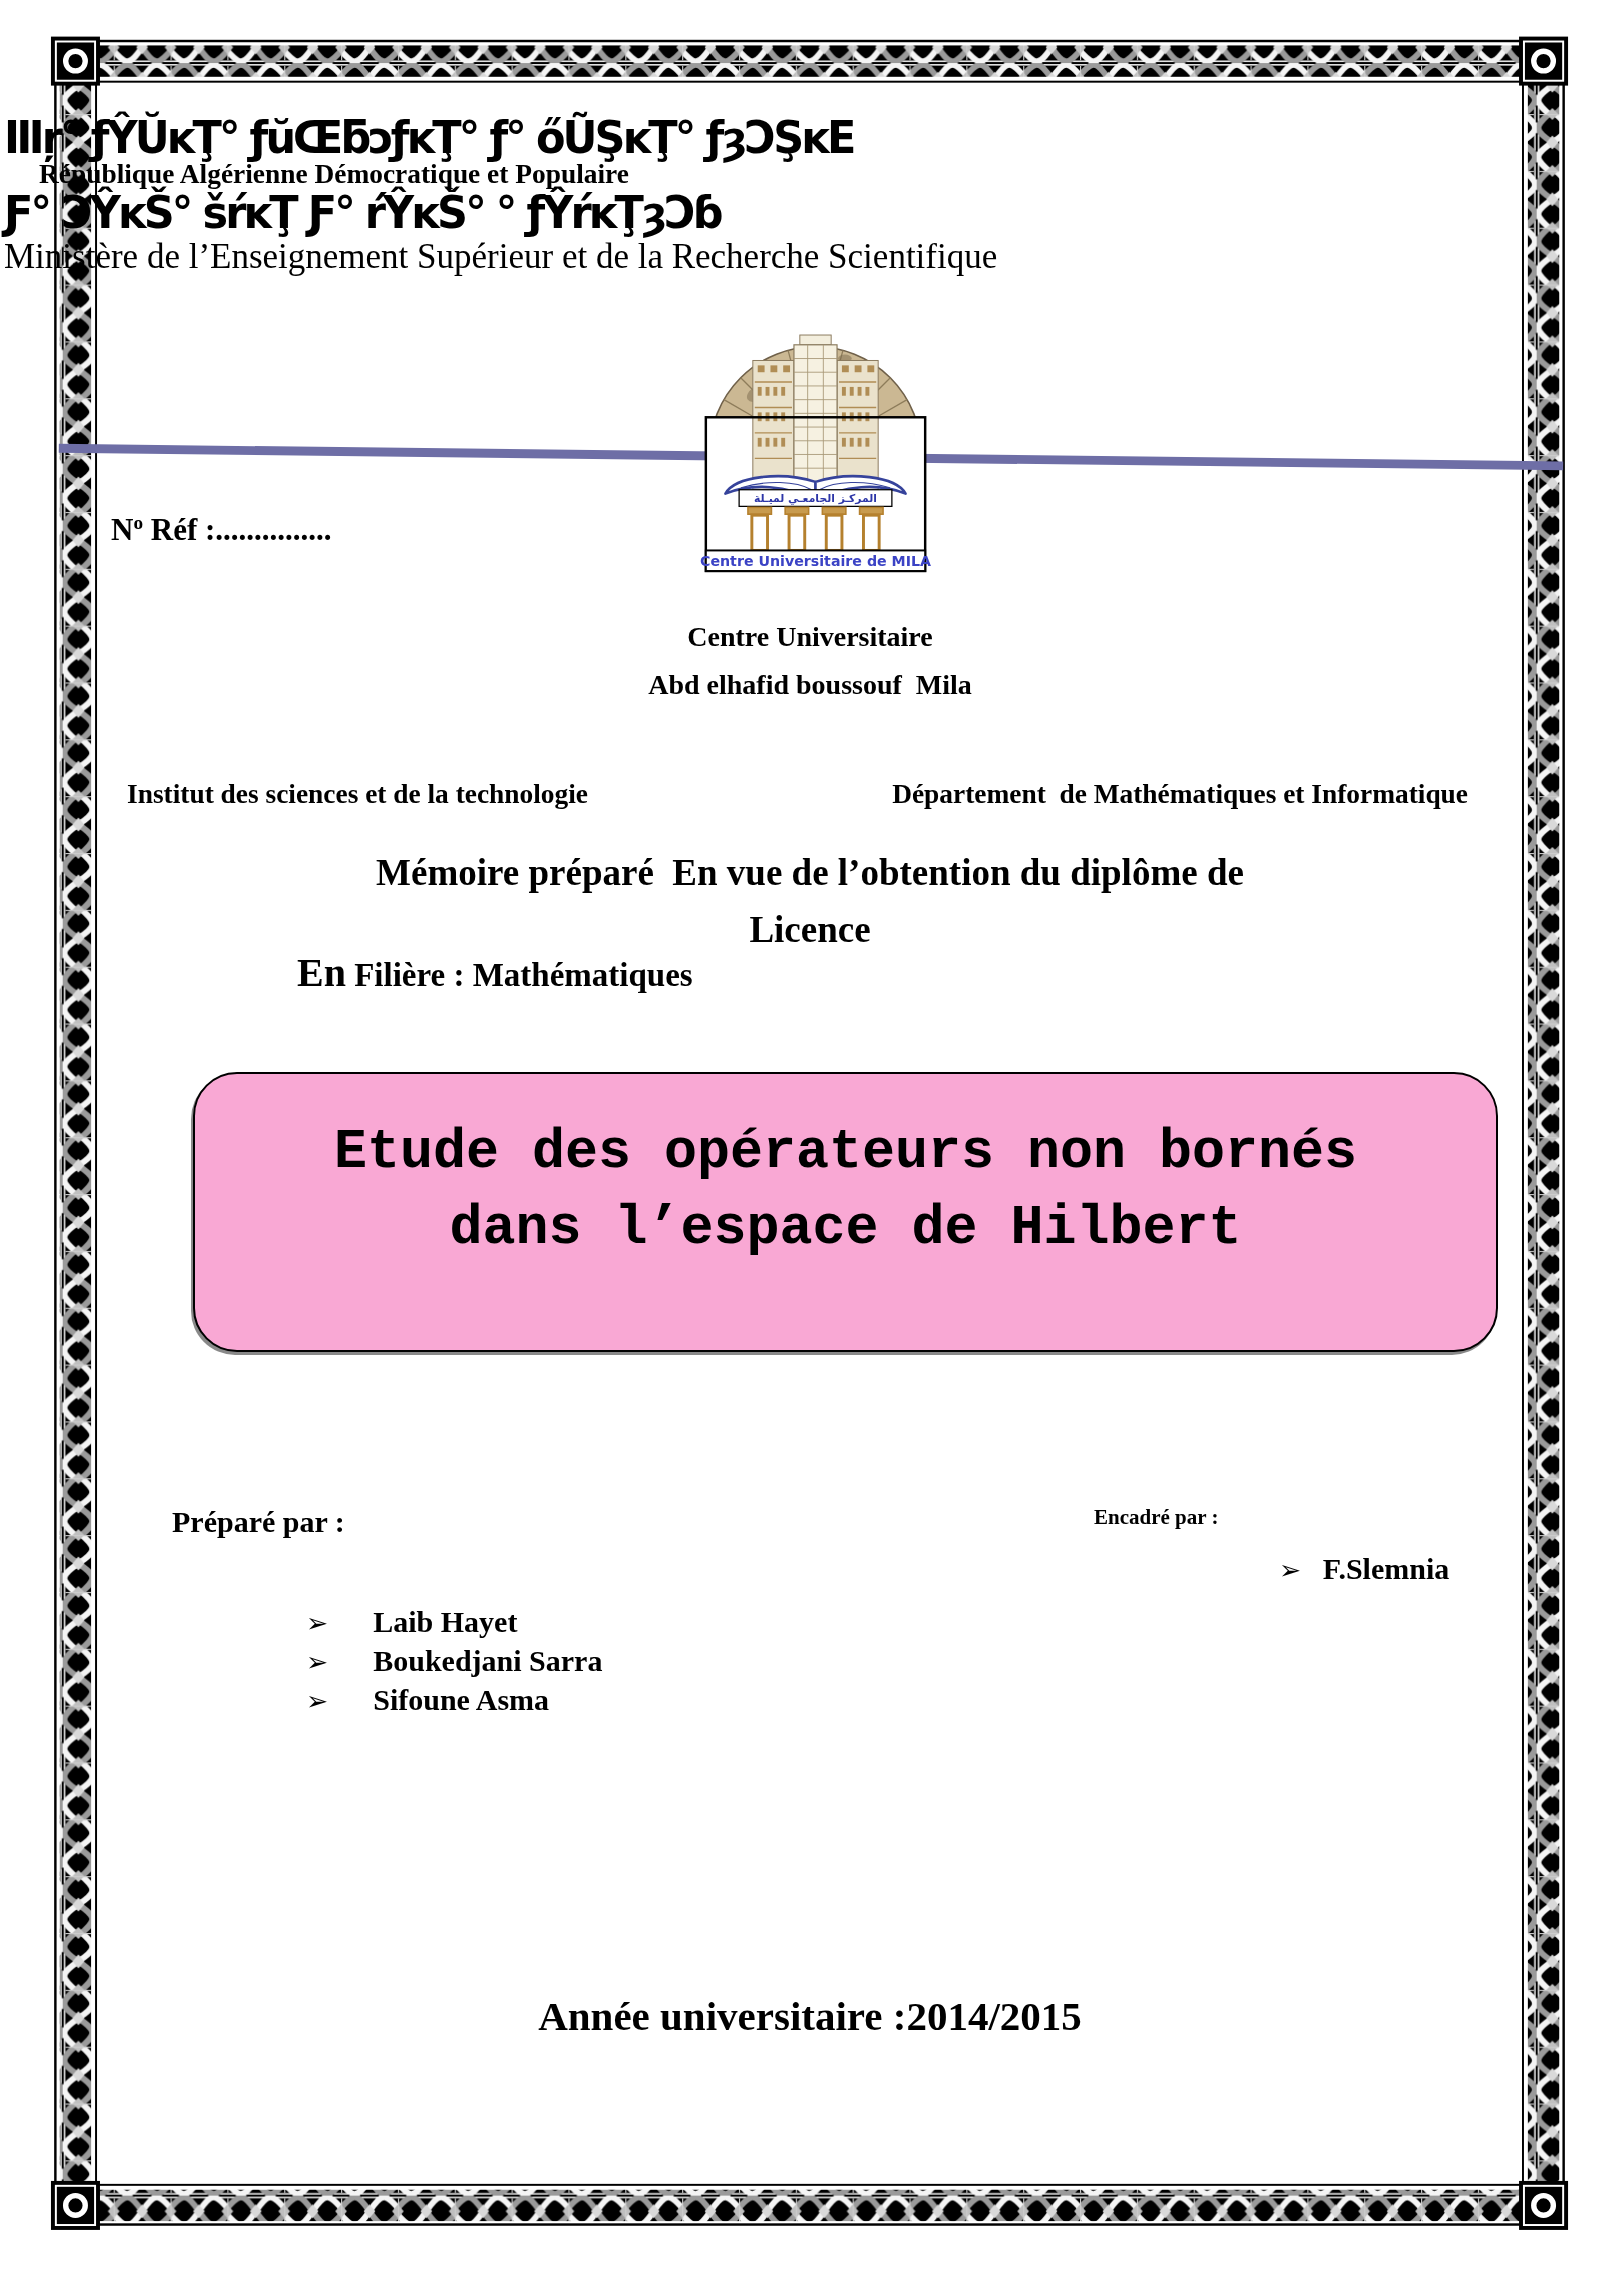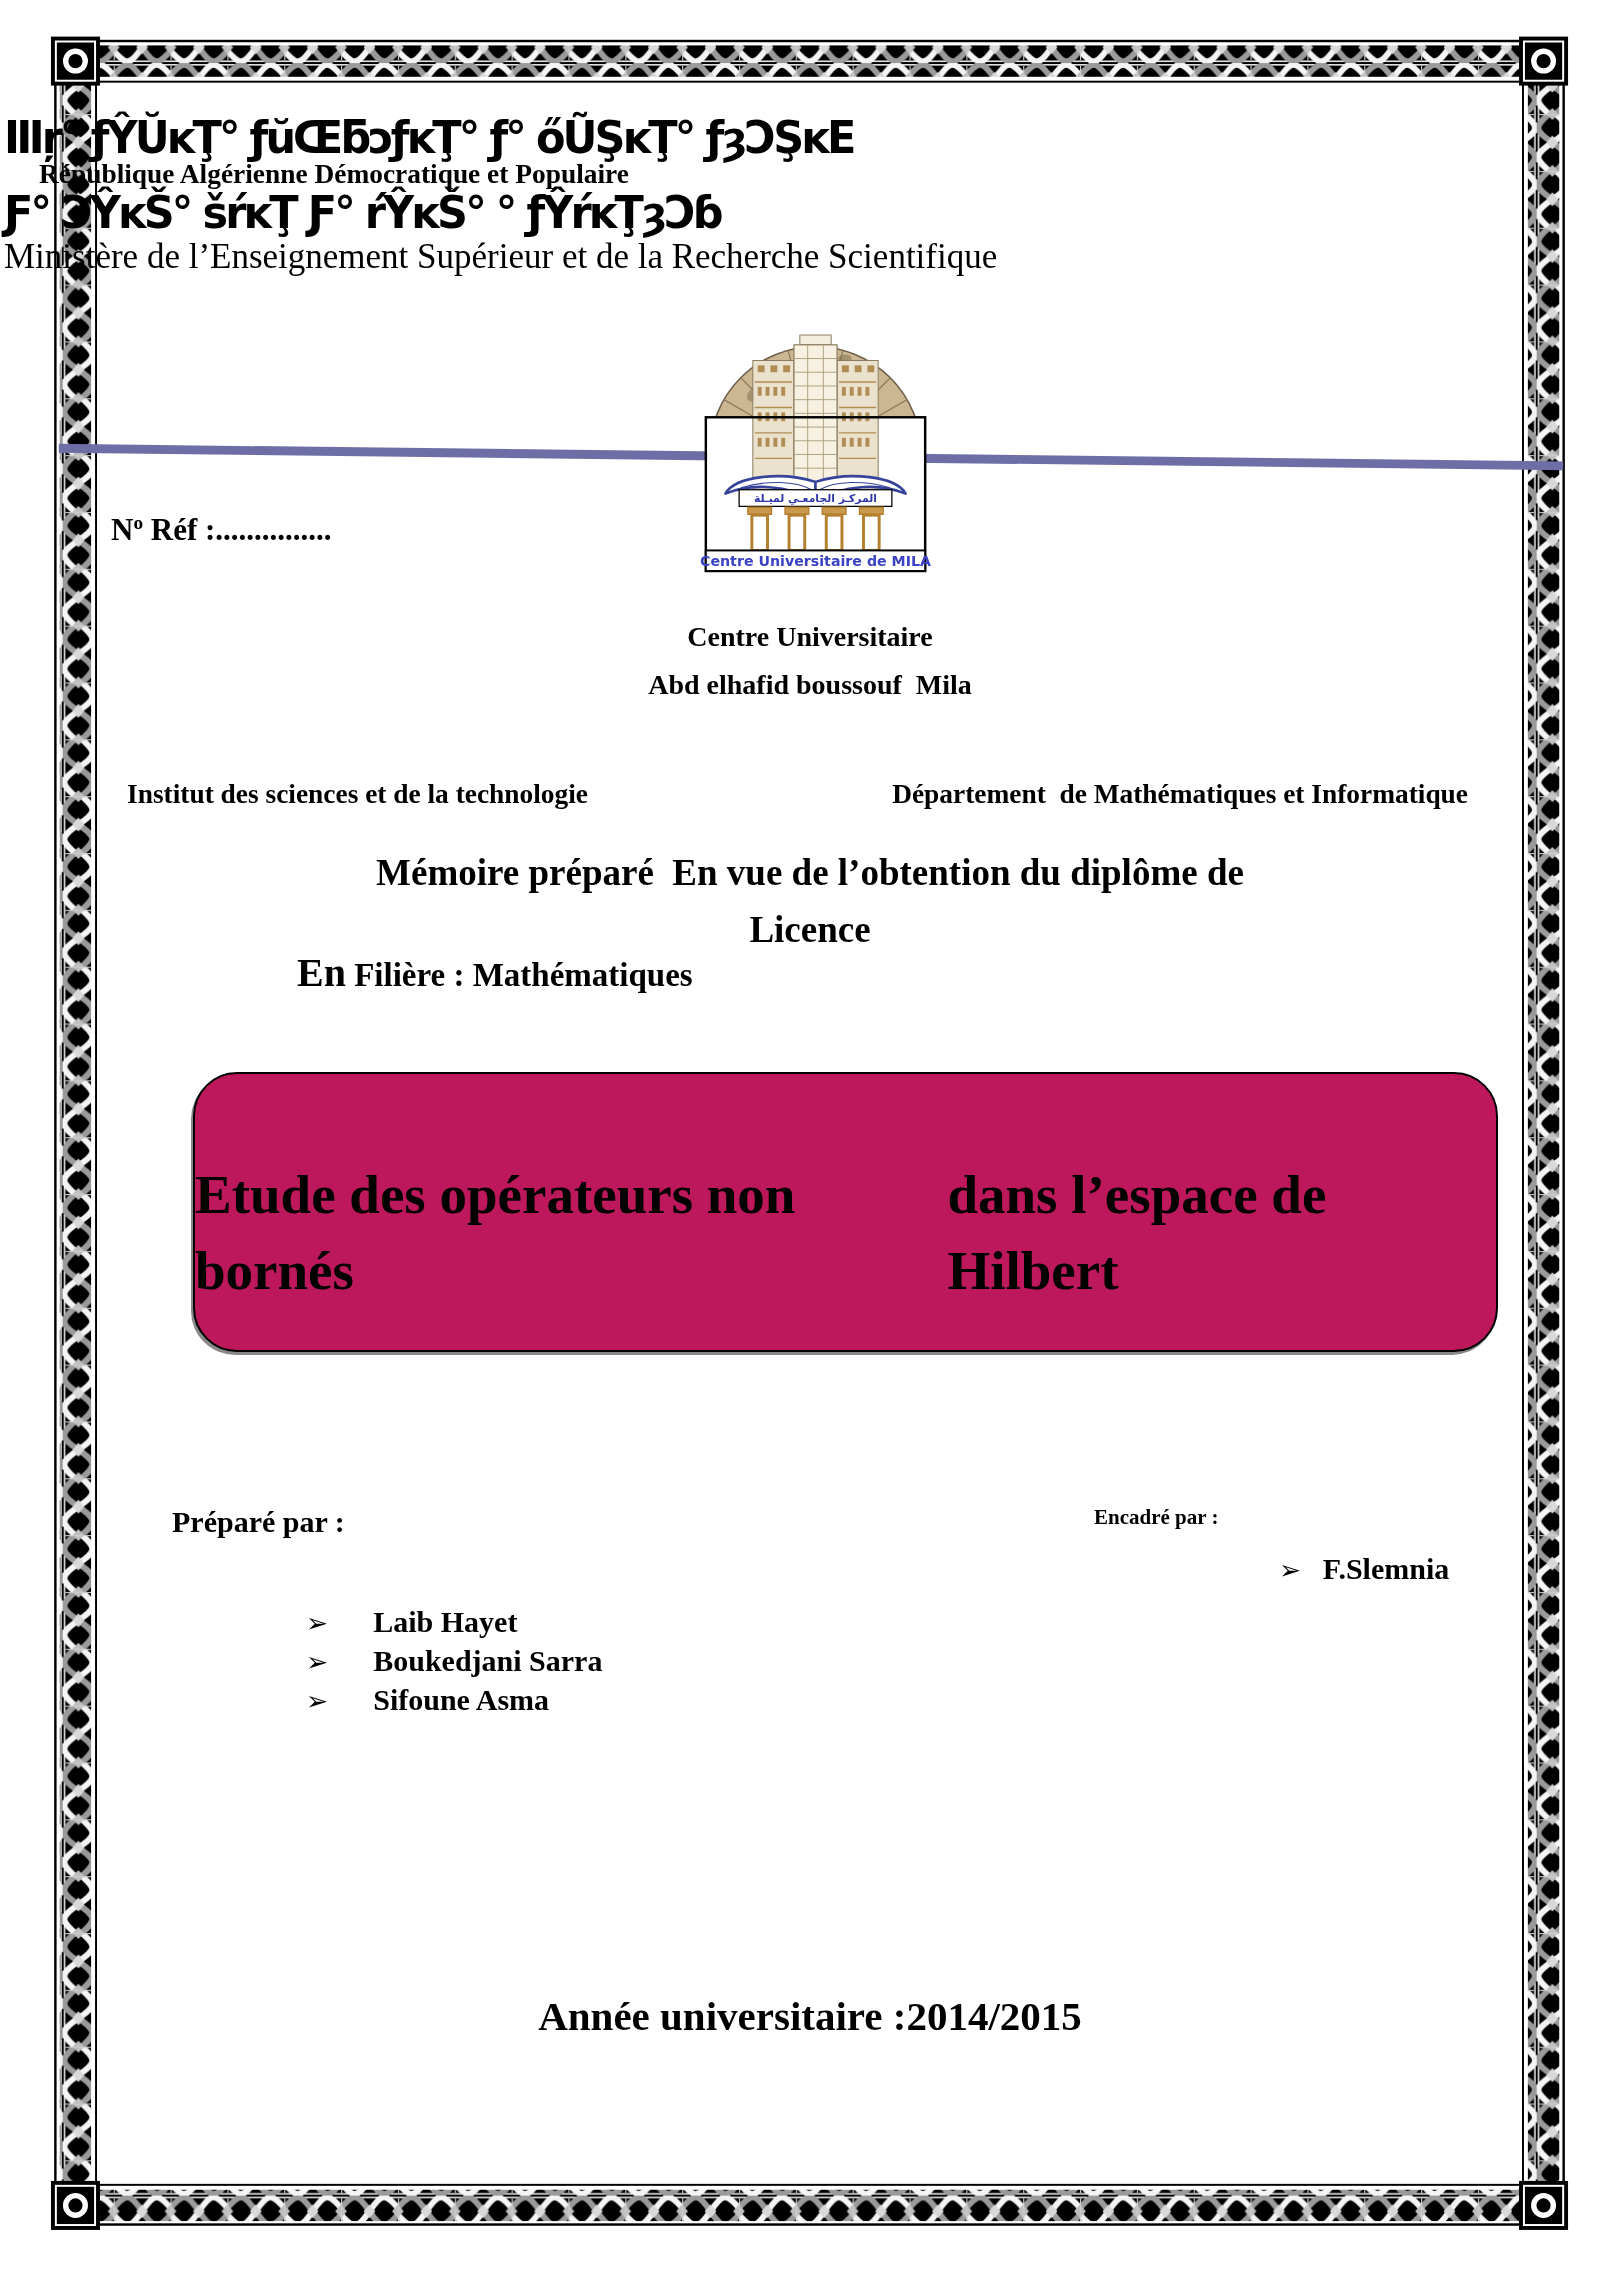--- a/index.html
+++ b/index.html
@@ -30,23 +30,23 @@
   .affil-row div { font-weight: bold; font-size: 27.4px; white-space: pre; }
 
   .degree-block { position: absolute; left: 0; top: 851px; width: 1620px; text-align: center; }
   .degree-block .d1 { font-weight: bold; font-size: 37px; white-space: pre; }
   .degree-block .d2 { font-weight: bold; font-size: 37px; margin-top: 14px; }
   .filiere-line { position: absolute; left: 297px; top: 949px; font-weight: bold; font-size: 33px; }
   .filiere-line .big-en { font-size: 40px; }
 
   .title-box { position: absolute; left: 193px; top: 1072px; width: 1305px; height: 280px;
                border: 2.9px solid #000; border-radius: 44px;
-               display: flex; flex-direction: row; align-items: center;
-               padding-top: 41px; background: #be185d;
-               box-shadow: -2px 2.9px 0 rgba(40,40,40,.55); }
+               display: flex; flex-direction: column; align-items: center;
+               padding-top: 41px; background: #f9a8d4;
+               box-shadow: -2px 2.9px 0 rgba(40,40,40,.55); font-family: Liberation Mono, monospace; }
   .title-box .t { font-weight: bold; font-size: 55px; line-height: 1.38; }
 
   .people-row { position: absolute; left: 0; top: 1505px; width: 1620px; }
   .prepared-label { position: absolute; left: 172px; top: 0; font-weight: bold; font-size: 30px; }
   .supervised-label { position: absolute; left: 1094px; top: 0; font-weight: bold; font-size: 21px; }
   .supervisor-line { position: absolute; left: 1279px; top: 47px; font-weight: bold; font-size: 30px;
                      display: flex; align-items: baseline; gap: 21.6px; }
   .bullet { font-family: "DejaVu Sans", sans-serif; font-weight: normal; font-size: 26.5px; }
 
   .students-list { position: absolute; left: 306px; top: 1605px; }

